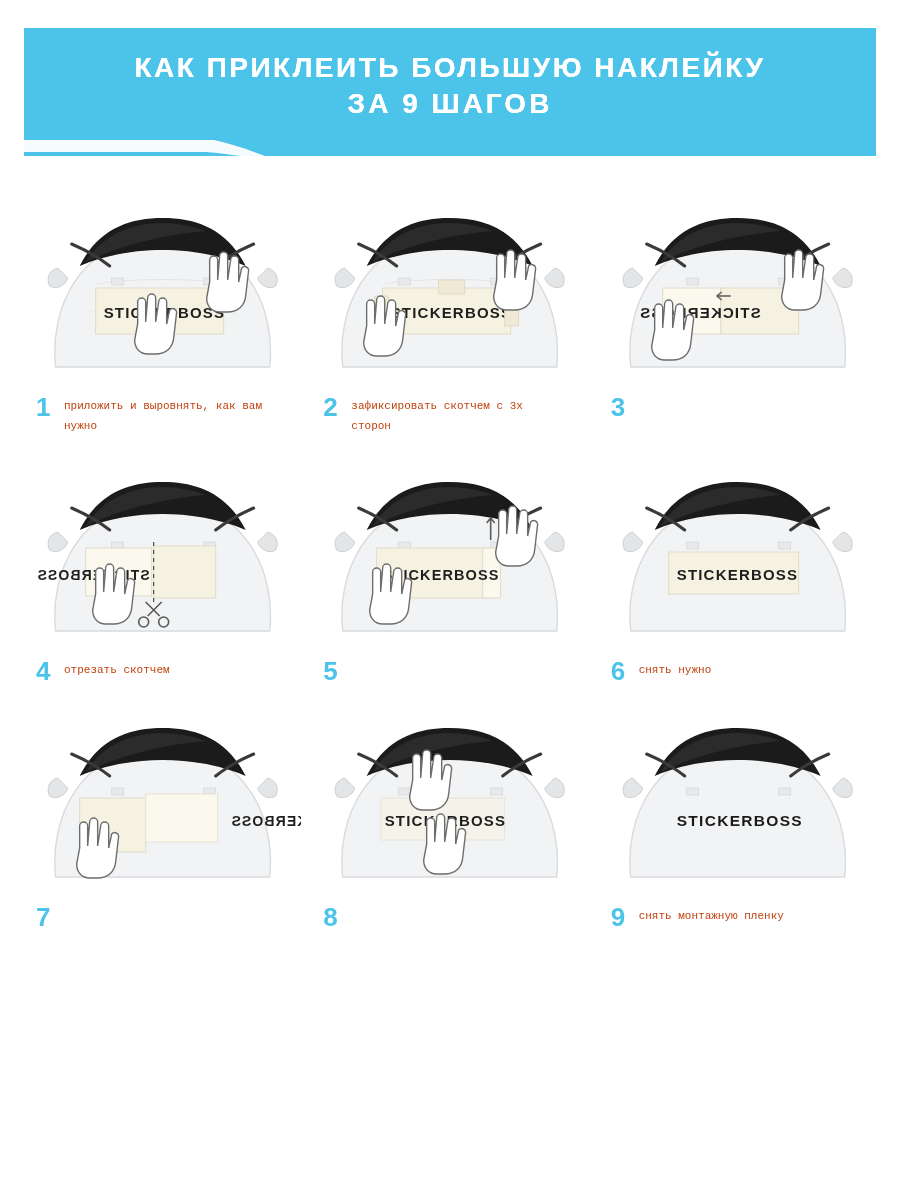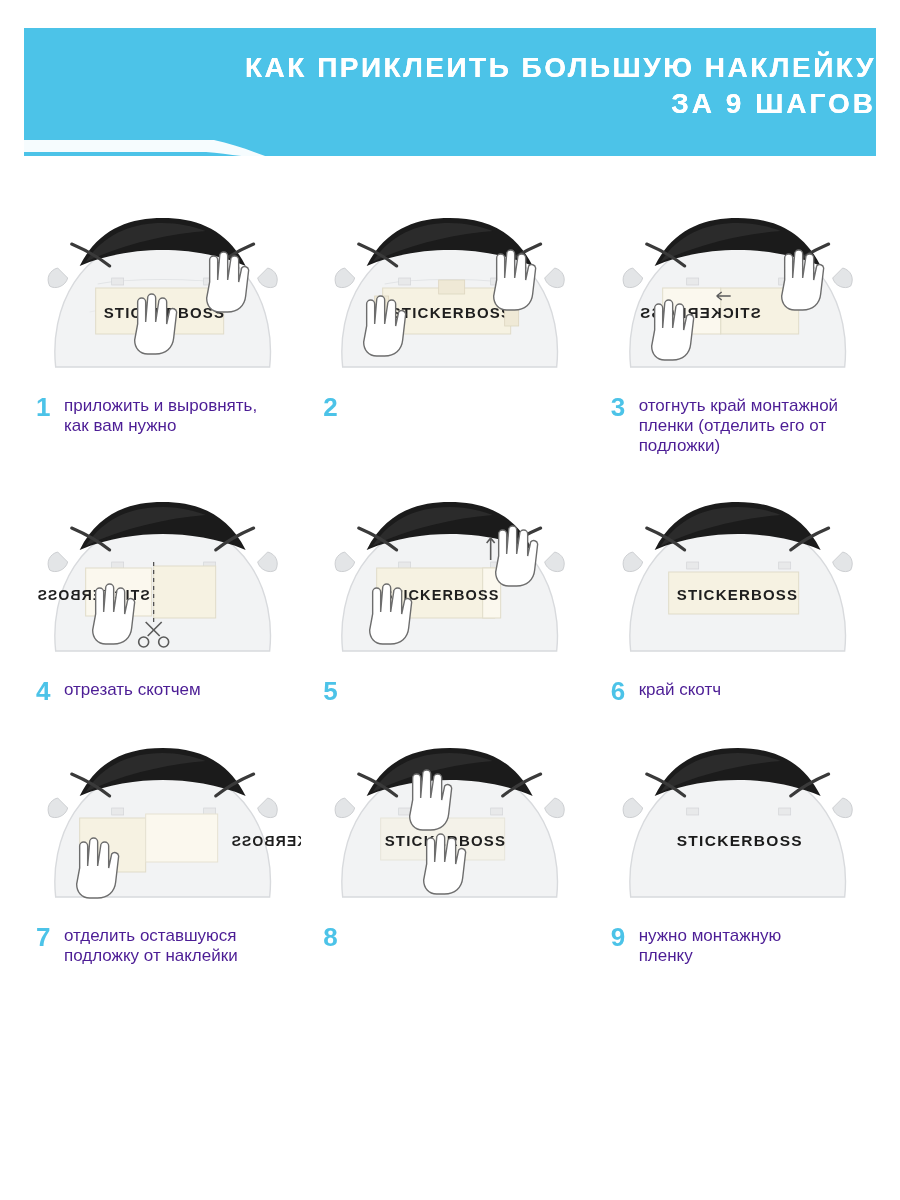--- a/index.html
+++ b/index.html
@@ -17,21 +17,21 @@
 
   
   .header {
     position: relative;
     margin: 28px 24px 0 24px;
     background: #4cc3e8;
     height: 128px;
     overflow: hidden;
   }
   .header-title {
-    text-align: right;
+    text-align: center;
     color: #ffffff;
     font-weight: bold;
     letter-spacing: 2.5px;
     font-size: 28px;
     line-height: 36px;
     padding-top: 22px;
     text-transform: uppercase;
     text-shadow: 0 0 0 #fff;
   }
   .header-title .line2 {
@@ -70,24 +70,25 @@
   }
   .step-num {
     color: #4cc3e8;
     font-weight: bold;
     font-size: 26px;
     line-height: 22px;
     width: 28px;
     flex: 0 0 28px;
   }
   .step-text {
-    color: #4c1d95;
-    font-size: 17px;
+    color: #c2410c;
+    font-size: 11px;
     line-height: 20px;
     max-width: 200px;
+    font-family: Liberation Mono, monospace;
   }
 </style>
 </head>
 <body>
 
 <div class="header">
   <div class="header-title">
     <span>КАК ПРИКЛЕИТЬ БОЛЬШУЮ НАКЛЕЙКУ</span>
     <span class="line2">ЗА 9 ШАГОВ</span>
   </div>
@@ -160,20 +161,21 @@
         <g fill="#ffffff" stroke="#6d6d6d" stroke-width="1.4">
           <path d="M182,88 l0,-22 a4,4 0 0 1 8,0 l0,20 l2,-24 a4,4 0 0 1 8,0 l0,24 l3,-20 a4,4 0 0 1 8,0 l0,22 l3,-14 a4,4 0 0 1 7,2 l-3,26 c-1,10 -8,16 -18,16 l-8,0 c-8,0 -13,-6 -13,-14 z"></path>
         </g>
         <g fill="#ffffff" stroke="#6d6d6d" stroke-width="1.4">
           <path d="M52,134 l0,-22 a4,4 0 0 1 8,0 l0,20 l2,-24 a4,4 0 0 1 8,0 l0,24 l3,-20 a4,4 0 0 1 8,0 l0,22 l3,-14 a4,4 0 0 1 7,2 l-3,26 c-1,10 -8,16 -18,16 l-8,0 c-8,0 -13,-6 -13,-14 z"></path>
         </g>
       </g>
     </svg>
     <div class="caption">
       <div class="step-num">2</div>
+      <div class="step-text">зафиксировать скотчем с 3х сторон</div>
     </div>
   </div>
 
   <div class="cell">
     <svg class="art" viewBox="0 0 270 190">
       <g>
         <path d="M28,175 C22,120 48,48 135,44 C222,48 248,120 242,175 Z" fill="#f2f3f4" stroke="#d8dadd" stroke-width="1.4"></path>
         <path d="M52,74 C70,38 100,26 135,26 C170,26 200,38 218,74 C190,62 160,58 135,58 C110,58 80,62 52,74 Z" fill="#1b1b1b"></path>
         <path d="M58,70 C76,42 104,31 135,31 C150,31 165,34 178,39 C140,42 95,52 58,70 Z" fill="#2e2e2e" opacity="0.85"></path>
         <path d="M44,52 C58,58 72,66 82,74" stroke="#3a3a3a" stroke-width="3" fill="none" stroke-linecap="round"></path>
@@ -194,21 +196,20 @@
         <g fill="#ffffff" stroke="#6d6d6d" stroke-width="1.4">
           <path d="M182,88 l0,-22 a4,4 0 0 1 8,0 l0,20 l2,-24 a4,4 0 0 1 8,0 l0,24 l3,-20 a4,4 0 0 1 8,0 l0,22 l3,-14 a4,4 0 0 1 7,2 l-3,26 c-1,10 -8,16 -18,16 l-8,0 c-8,0 -13,-6 -13,-14 z"></path>
         </g>
         <g fill="#ffffff" stroke="#6d6d6d" stroke-width="1.4">
           <path d="M52,138 l0,-22 a4,4 0 0 1 8,0 l0,20 l2,-24 a4,4 0 0 1 8,0 l0,24 l3,-20 a4,4 0 0 1 8,0 l0,22 l3,-14 a4,4 0 0 1 7,2 l-3,26 c-1,10 -8,16 -18,16 l-8,0 c-8,0 -13,-6 -13,-14 z"></path>
         </g>
       </g>
     </svg>
     <div class="caption">
       <div class="step-num">3</div>
-      <div class="step-text">отогнуть край монтажной пленки (отделить его от подложки)</div>
     </div>
   </div>
 
   <div class="cell">
     <svg class="art" viewBox="0 0 270 190">
       <g>
         <path d="M28,175 C22,120 48,48 135,44 C222,48 248,120 242,175 Z" fill="#f2f3f4" stroke="#d8dadd" stroke-width="1.4"></path>
         <path d="M52,74 C70,38 100,26 135,26 C170,26 200,38 218,74 C190,62 160,58 135,58 C110,58 80,62 52,74 Z" fill="#1b1b1b"></path>
         <path d="M58,70 C76,42 104,31 135,31 C150,31 165,34 178,39 C140,42 95,52 58,70 Z" fill="#2e2e2e" opacity="0.85"></path>
         <path d="M44,52 C58,58 72,66 82,74" stroke="#3a3a3a" stroke-width="3" fill="none" stroke-linecap="round"></path>
@@ -284,21 +285,21 @@
         <path d="M30,76 C22,78 18,86 22,94 C28,98 38,94 40,86 Z" fill="#e3e5e7" stroke="#cdcfd2" stroke-width="1"></path>
         <path d="M240,76 C248,78 252,86 248,94 C242,98 232,94 230,86 Z" fill="#e3e5e7" stroke="#cdcfd2" stroke-width="1"></path>
         <rect x="84" y="86" width="12" height="7" fill="#e8e9ea" stroke="#d3d5d8" stroke-width="0.7"></rect>
         <rect x="176" y="86" width="12" height="7" fill="#e8e9ea" stroke="#d3d5d8" stroke-width="0.7"></rect>
         <rect x="66" y="96" width="130" height="42" fill="#f6f2e2" stroke="#e0dcc9" stroke-width="1"></rect>
         <text x="74" y="124" font-family="Liberation Sans, sans-serif" font-size="15" font-weight="bold" letter-spacing="1.2" fill="#1e1e1e">STICKERBOSS</text>
       </g>
     </svg>
     <div class="caption">
       <div class="step-num">6</div>
-      <div class="step-text">край скотч</div>
+      <div class="step-text">снять нужно</div>
     </div>
   </div>
 
   <div class="cell">
     <svg class="art" viewBox="0 0 270 190">
       <g>
         <path d="M28,175 C22,120 48,48 135,44 C222,48 248,120 242,175 Z" fill="#f2f3f4" stroke="#d8dadd" stroke-width="1.4"></path>
         <path d="M52,74 C70,38 100,26 135,26 C170,26 200,38 218,74 C190,62 160,58 135,58 C110,58 80,62 52,74 Z" fill="#1b1b1b"></path>
         <path d="M58,70 C76,42 104,31 135,31 C150,31 165,34 178,39 C140,42 95,52 58,70 Z" fill="#2e2e2e" opacity="0.85"></path>
         <path d="M44,52 C58,58 72,66 82,74" stroke="#3a3a3a" stroke-width="3" fill="none" stroke-linecap="round"></path>
@@ -312,21 +313,20 @@
 
         <rect x="118" y="92" width="72" height="48" fill="#fbf8ee" stroke="#e6e2d2" stroke-width="1"></rect>
         <text x="126" y="124" font-family="Liberation Sans, sans-serif" font-size="14" font-weight="bold" letter-spacing="1.1" fill="#1e1e1e" transform="translate(316,0) scale(-1,1) translate(-126,0)">STICKERBOSS</text>
         <g fill="#ffffff" stroke="#6d6d6d" stroke-width="1.4">
           <path d="M52,146 l0,-22 a4,4 0 0 1 8,0 l0,20 l2,-24 a4,4 0 0 1 8,0 l0,24 l3,-20 a4,4 0 0 1 8,0 l0,22 l3,-14 a4,4 0 0 1 7,2 l-3,26 c-1,10 -8,16 -18,16 l-8,0 c-8,0 -13,-6 -13,-14 z"></path>
         </g>
       </g>
     </svg>
     <div class="caption">
       <div class="step-num">7</div>
-      <div class="step-text">отделить оставшуюся подложку от наклейки</div>
     </div>
   </div>
 
   <div class="cell">
     <svg class="art" viewBox="0 0 270 190">
       <g>
         <path d="M28,175 C22,120 48,48 135,44 C222,48 248,120 242,175 Z" fill="#f2f3f4" stroke="#d8dadd" stroke-width="1.4"></path>
         <path d="M52,74 C70,38 100,26 135,26 C170,26 200,38 218,74 C190,62 160,58 135,58 C110,58 80,62 52,74 Z" fill="#1b1b1b"></path>
         <path d="M58,70 C76,42 104,31 135,31 C150,31 165,34 178,39 C140,42 95,52 58,70 Z" fill="#2e2e2e" opacity="0.85"></path>
         <path d="M44,52 C58,58 72,66 82,74" stroke="#3a3a3a" stroke-width="3" fill="none" stroke-linecap="round"></path>
@@ -363,17 +363,17 @@
         <path d="M226,52 C212,58 198,66 188,74" stroke="#3a3a3a" stroke-width="3" fill="none" stroke-linecap="round"></path>
         <path d="M30,76 C22,78 18,86 22,94 C28,98 38,94 40,86 Z" fill="#e3e5e7" stroke="#cdcfd2" stroke-width="1"></path>
         <path d="M240,76 C248,78 252,86 248,94 C242,98 232,94 230,86 Z" fill="#e3e5e7" stroke="#cdcfd2" stroke-width="1"></path>
         <rect x="84" y="86" width="12" height="7" fill="#e8e9ea" stroke="#d3d5d8" stroke-width="0.7"></rect>
         <rect x="176" y="86" width="12" height="7" fill="#e8e9ea" stroke="#d3d5d8" stroke-width="0.7"></rect>
         <text x="74" y="124" font-family="Liberation Sans, sans-serif" font-size="15.5" font-weight="bold" letter-spacing="1.3" fill="#1a1a1a">STICKERBOSS</text>
       </g>
     </svg>
     <div class="caption">
       <div class="step-num">9</div>
-      <div class="step-text">нужно монтажную пленку</div>
+      <div class="step-text">снять монтажную пленку</div>
     </div>
   </div>
 
 </div>
 
 </body></html>

